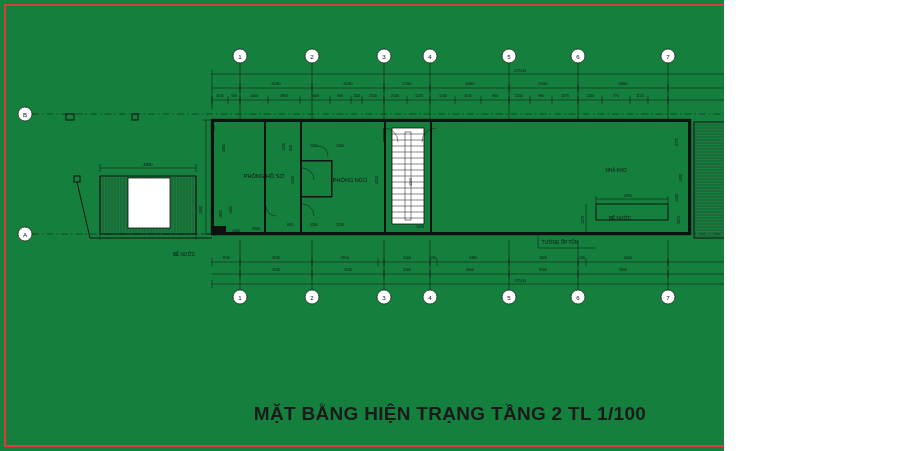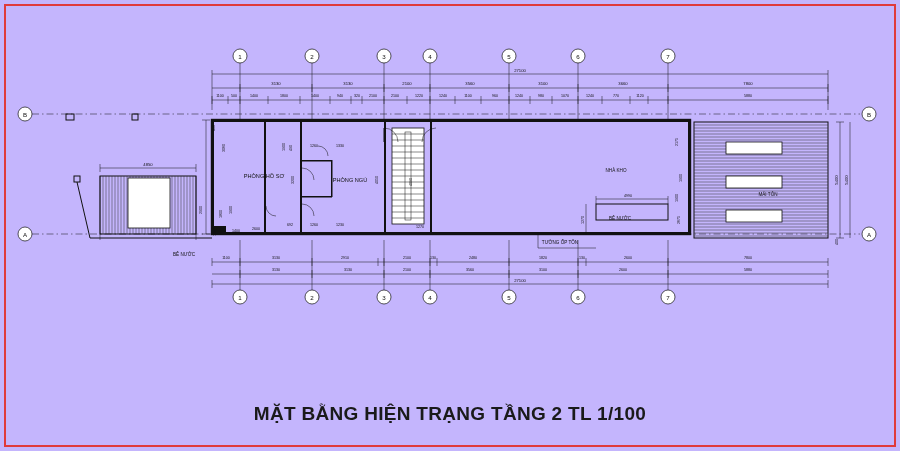--- a/index.html
+++ b/index.html
@@ -5,23 +5,23 @@
   html, body {
     margin: 0;
     padding: 0;
     background: #ffffff;
   }
   body {
     font-family: "Liberation Sans", sans-serif;
   }
   #page {
     position: relative;
-    width: 900px;
+    width: 724px;
     height: 451px;
-    background: #c4b5fd;
+    background: #15803d;
     overflow: hidden;
   }
   .frame {
     position: absolute;
     left: 4px;
     top: 4px;
     width: 892px;
     height: 443px;
     border: 2px solid #e03a3a;
     box-sizing: border-box;

